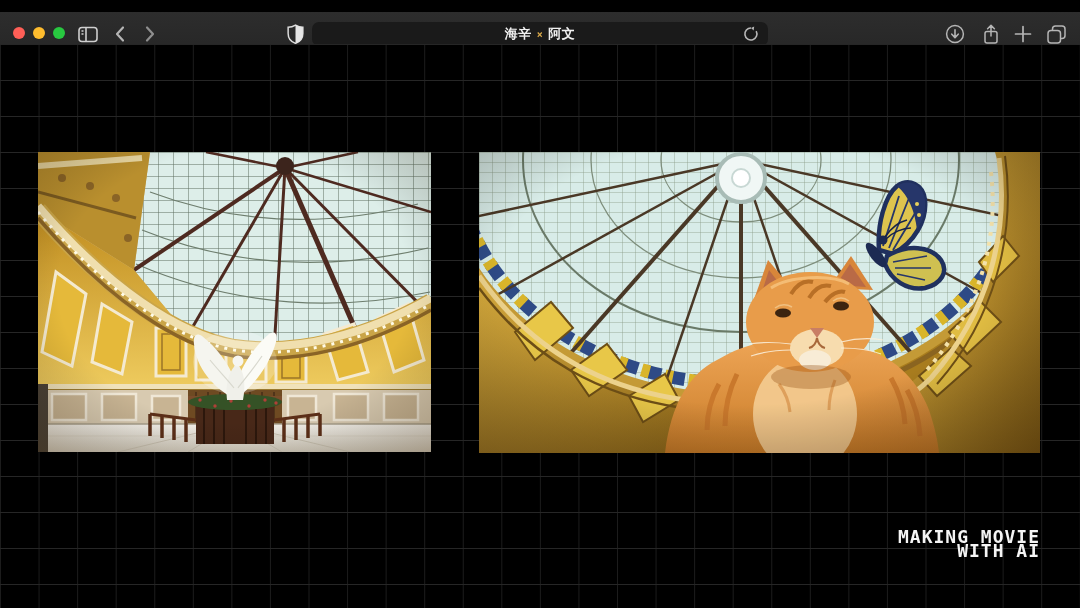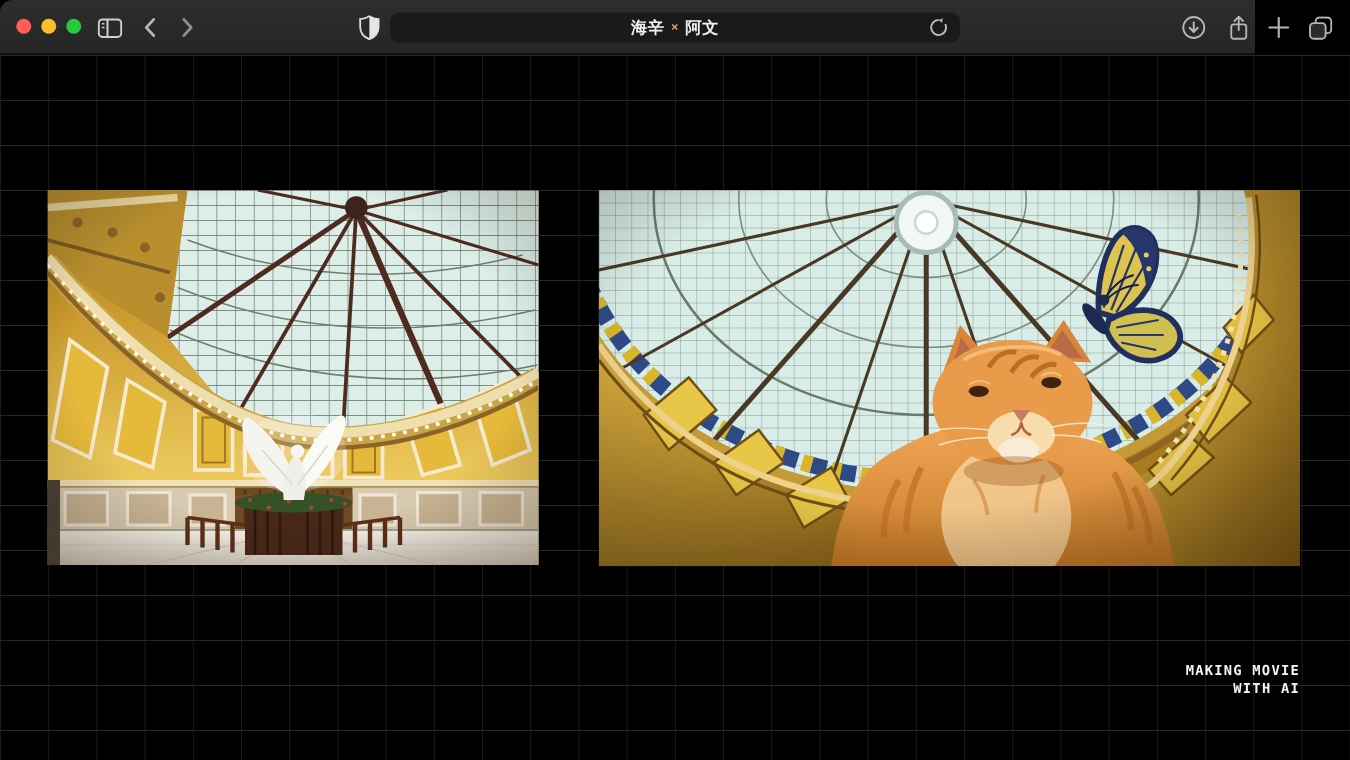--- a/index.html
+++ b/index.html
@@ -2,21 +2,21 @@
 <html><head>
 <meta charset="utf-8">
 <style>
   * { margin:0; padding:0; box-sizing:border-box; }
   html,body { width:1080px; height:608px; background:#000; overflow:hidden;
               font-family:"DejaVu Sans Mono","Liberation Mono",monospace; }
   .window { position:relative; width:1080px; height:608px; background:#000;
             border-radius:10px 10px 0 0; overflow:hidden; }
 
   
-  .titlebar { position:absolute; left:0; top:0; width:1004px; height:44px;
+  .titlebar { position:absolute; left:0; top:12px; width:1080px; height:44px;
               background:linear-gradient(#2d2d2d,#262626); border-bottom:1px solid #0a0a0a; }
   .light { position:absolute; top:15px; width:12px; height:12px; border-radius:50%; }
   .tb-btn { position:absolute; top:8px; width:28px; height:28px; display:flex;
             align-items:center; justify-content:center; border-radius:6px; }
   .addr { position:absolute; left:312px; top:10px; width:456px; height:24px;
           background:#1a1a1a; border-radius:7px; display:flex; align-items:center;
           justify-content:center; }
   .addr-text { font-size:13px; font-weight:bold; color:#f0f0f0; letter-spacing:.5px; }
   .addr-sep { color:#d9a94a; font-size:10px; padding:0 5px; font-weight:bold; }
   .addr-reload { position:absolute; right:9px; top:4px; width:16px; height:16px; }
@@ -27,21 +27,21 @@
              background-image:
                linear-gradient(#262626 1px, transparent 1px),
                linear-gradient(90deg, #1c1c1c 1px, transparent 1px);
              background-size:38.57px 36px; }
   .photo { position:absolute; overflow:hidden; background:#1a1408; }
   .photo svg { display:block; }
   .photo-left  { left:38px;  top:108px; width:393px; height:300px; }
   .photo-right { left:479px; top:108px; width:561px; height:301px; }
 
   .caption { position:absolute; right:40px; top:486px; text-align:right;
-             font-size:11px; font-weight:bold; line-height:14px;
+             font-size:18px; font-weight:bold; line-height:14px;
              letter-spacing:1px; color:#f5f5f5; }
 
   svg { shape-rendering:auto; }
 </style>
 </head>
 <body>
 
 <div class="window">
 
   <div class="titlebar">

